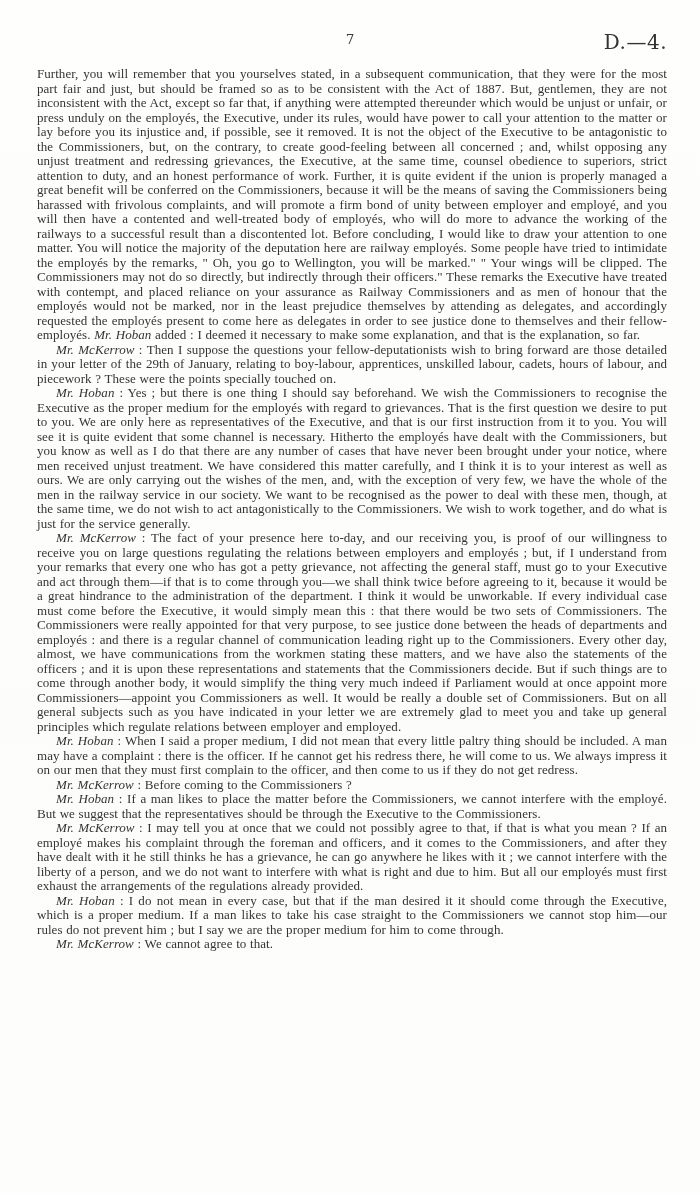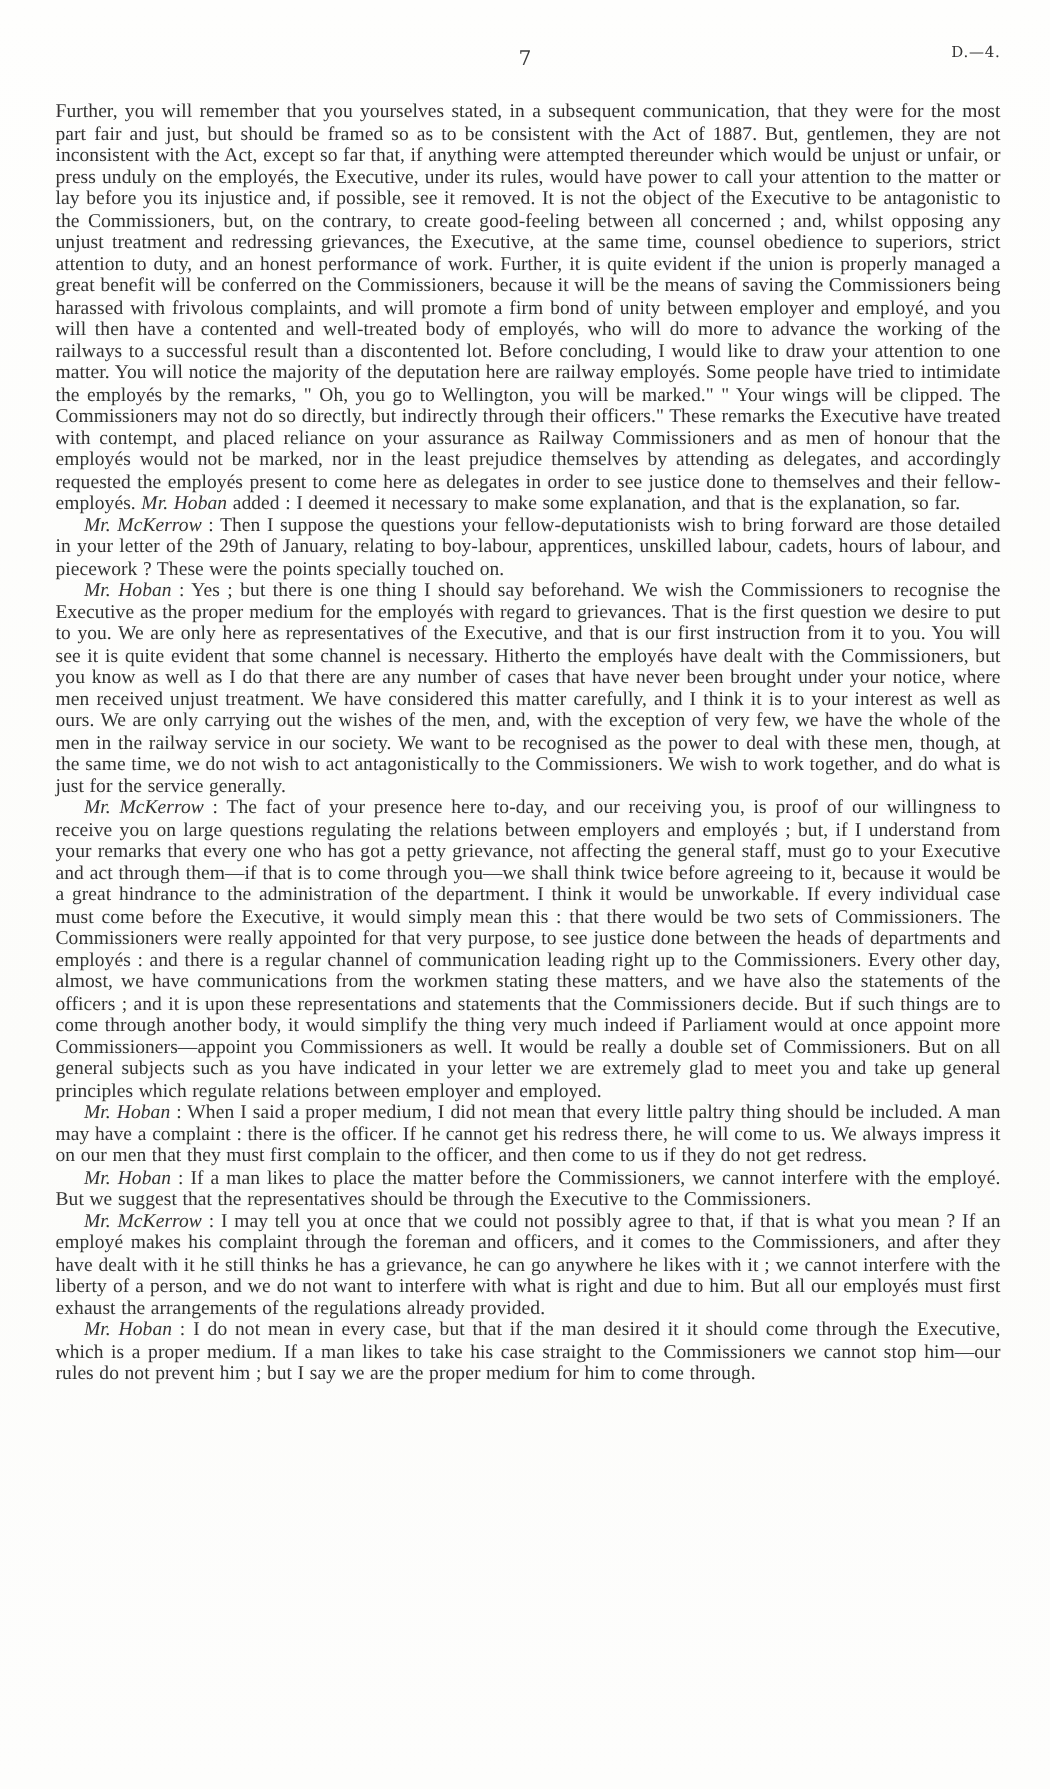--- a/index.html
+++ b/index.html
@@ -24,21 +24,21 @@
     left: 0;
     right: 0;
     text-align: center;
     font-size: 13.5px;
     color: #3c3c3c;
   }
   .doc-ref {
     position: absolute;
     top: 30px;
     right: 33px;
-    font-size: 10px;
+    font-size: 20px;
     letter-spacing: 0.5px;
     color: #333333;
   }
   .body-text {
     position: absolute;
     top: 67px;
     left: 37px;
     width: 630px;
     font-size: 13px;
     line-height: 14.5px;
@@ -72,22 +72,24 @@
     <p class="opening"><span>Further, you will remember that you yourselves stated, in a subsequent communication, that they were for the most part fair and just, but should be framed so as to be consistent with the Act of 1887. But, gentlemen, they are not inconsistent with the Act, except so far that, if anything were attempted thereunder which would be unjust or unfair, or press unduly on the employés, the Executive, under its rules, would have power to call your attention to the matter or lay before you its injustice and, if possible, see it removed.  It is not the object of the Executive to be antagonistic to the Commissioners, but, on the contrary, to create good-feeling between all concerned ; and, whilst opposing any unjust treatment and redressing grievances, the Executive, at the same time, counsel obedience to superiors, strict attention to duty, and an honest performance of work.  Further, it is quite evident if the union is properly managed a great benefit will be conferred on the Commissioners, because it will be the means of saving the Commissioners being harassed with frivolous complaints, and will promote a firm bond of unity between employer and employé, and you will then have a contented and well-treated body of employés, who will do more to advance the working of the railways to a successful result than a discontented lot.  Before concluding, I would like to draw your attention to one matter.  You will notice the majority of the deputation here are railway employés.  Some people have tried to intimidate the employés by the remarks, " Oh, you go to Wellington, you will be marked." " Your wings will be clipped.  The Commissioners may not do so directly, but indirectly through their officers."  These remarks the Executive have treated with contempt, and placed reliance on your assurance as Railway Commissioners and as men of honour that the employés would not be marked, nor in the least prejudice themselves by attending as delegates, and accordingly requested the employés present to come here as delegates in order to see justice done to themselves and their fellow-employés. </span><i class="speaker">Mr. Hoban</i><span> added : I deemed it necessary to make some explanation, and that is the explanation, so far.</span></p>
 
     <p><i class="speaker">Mr. McKerrow</i><span> : Then I suppose the questions your fellow-deputationists wish to bring forward are those detailed in your letter of the 29th of January, relating to boy-labour, apprentices, unskilled labour, cadets, hours of labour, and piecework ?  These were the points specially touched on.</span></p>
 
     <p><i class="speaker">Mr. Hoban</i><span> : Yes ; but there is one thing I should say beforehand.  We wish the Commissioners to recognise the Executive as the proper medium for the employés with regard to grievances.  That is the first question we desire to put to you.  We are only here as representatives of the Executive, and that is our first instruction from it to you.  You will see it is quite evident that some channel is necessary.  Hitherto the employés have dealt with the Commissioners, but you know as well as I do that there are any number of cases that have never been brought under your notice, where men received unjust treatment.  We have considered this matter carefully, and I think it is to your interest as well as ours.  We are only carrying out the wishes of the men, and, with the exception of very few, we have the whole of the men in the railway service in our society. We want to be recognised as the power to deal with these men, though, at the same time, we do not wish to act antagonistically to the Commissioners.  We wish to work together, and do what is just for the service generally.</span></p>
 
     <p><i class="speaker">Mr. McKerrow</i><span> : The fact of your presence here to-day, and our receiving you, is proof of our willingness to receive you on large questions regulating the relations between employers and employés ; but, if I understand from your remarks that every one who has got a petty grievance, not affecting the general staff, must go to your Executive and act through them—if that is to come through you—we shall think twice before agreeing to it, because it would be a great hindrance to the administration of the department.  I think it would be unworkable.  If every individual case must come before the Executive, it would simply mean this :  that there would be two sets of Commissioners.  The Commissioners were really appointed for that very purpose, to see justice done between the heads of departments and employés :  and there is a regular channel of communication leading right up to the Commissioners.  Every other day, almost, we have communications from the workmen stating these matters, and we have also the statements of the officers ;  and it is upon these representations and statements that the Commissioners decide.  But if such things are to come through another body, it would simplify the thing very much indeed if Parliament would at once appoint more Commissioners—appoint you Commissioners as well.  It would be really a double set of Commissioners.  But on all general subjects such as you have indicated in your letter we are extremely glad to meet you and take up general principles which regulate relations between employer and employed.</span></p>
 
     <p><i class="speaker">Mr. Hoban</i><span> : When I said a proper medium, I did not mean that every little paltry thing should be included.  A man may have a complaint :  there is the officer.  If he cannot get his redress there, he will come to us.  We always impress it on our men that they must first complain to the officer, and then come to us if they do not get redress.</span></p>
 
+    <p><i class="speaker">Mr. McKerrow</i><span> : Before coming to the Commissioners ?</span></p>
 
     <p><i class="speaker">Mr. Hoban</i><span> : If a man likes to place the matter before the Commissioners, we cannot interfere with the employé.  But we suggest that the representatives should be through the Executive to the Commissioners.</span></p>
 
     <p><i class="speaker">Mr. McKerrow</i><span> : I may tell you at once that we could not possibly agree to that, if that is what you mean ?  If an employé makes his complaint through the foreman and officers, and it comes to the Commissioners, and after they have dealt with it he still thinks he has a grievance, he can go anywhere he likes with it ; we cannot interfere with the liberty of a person, and we do not want to interfere with what is right and due to him.  But all our employés must first exhaust the arrangements of the regulations already provided.</span></p>
 
     <p><i class="speaker">Mr. Hoban</i><span> : I do not mean in every case, but that if the man desired it it should come through the Executive, which is a proper medium.  If a man likes to take his case straight to the Commissioners we cannot stop him—our rules do not prevent him ; but I say we are the proper medium for him to come through.</span></p>
 
+    <p><i class="speaker">Mr. McKerrow</i><span> : We cannot agree to that.</span></p>
 
   </div>
 </div>
 
 </body></html>

